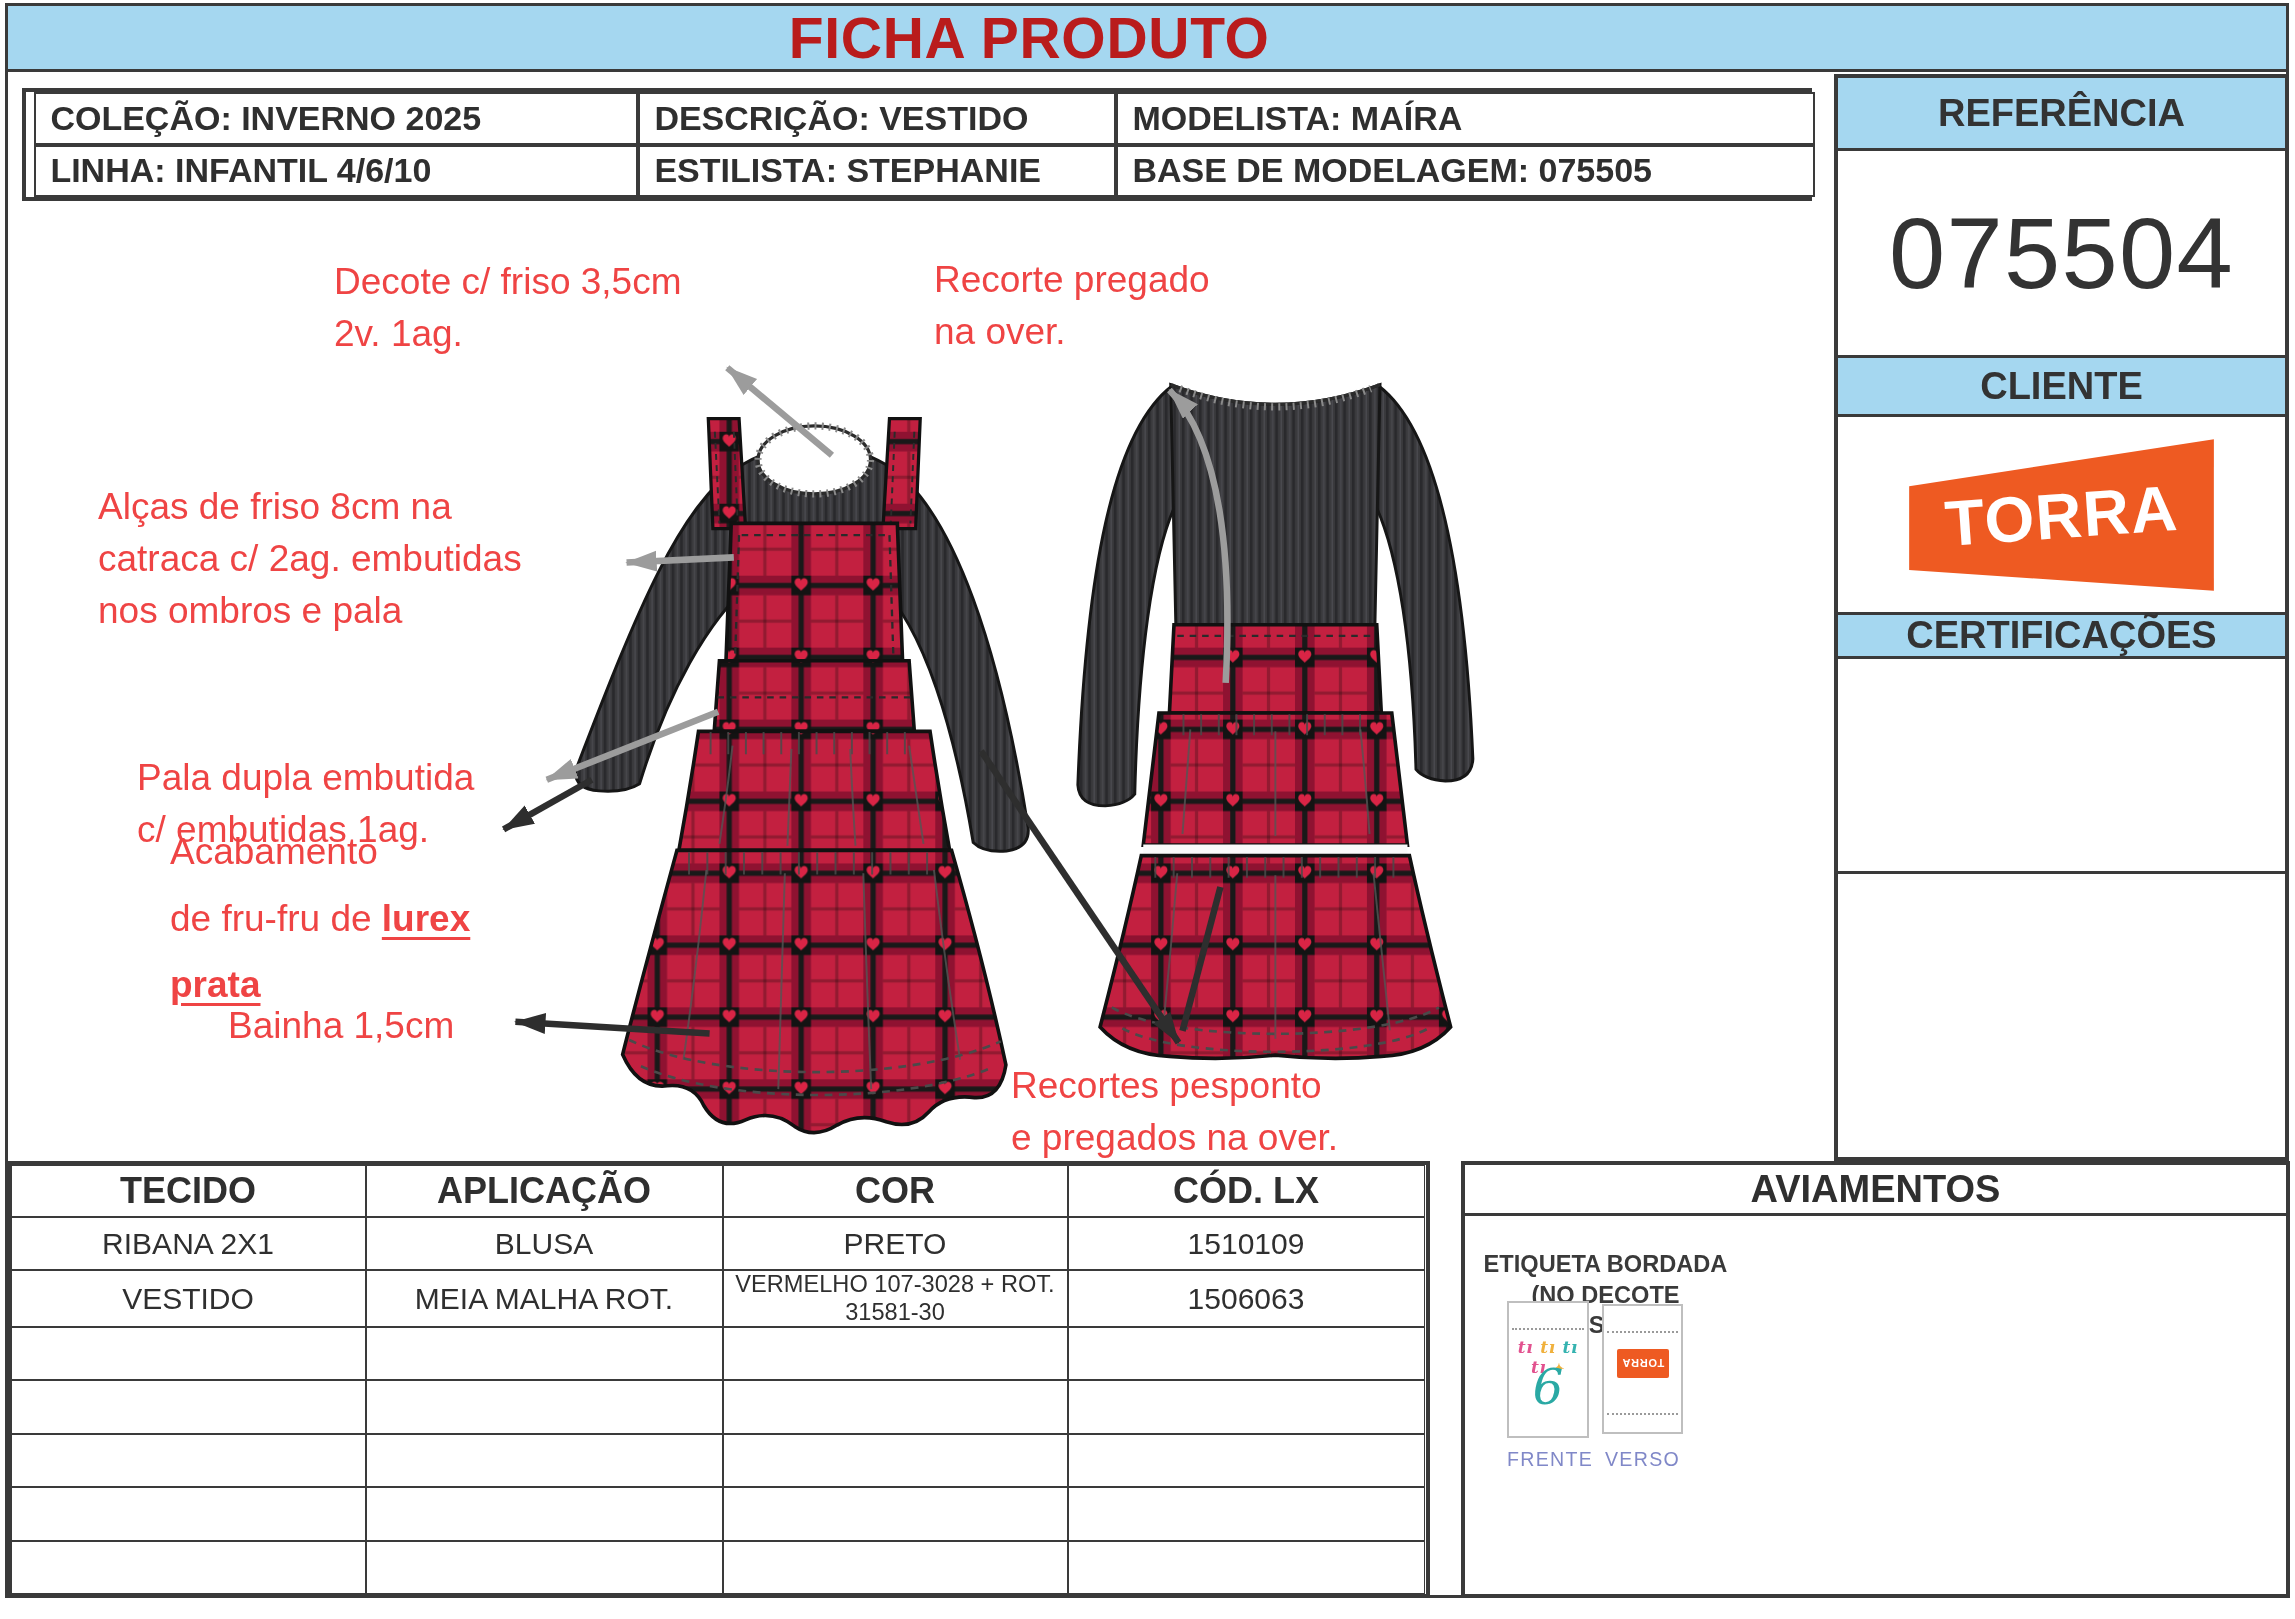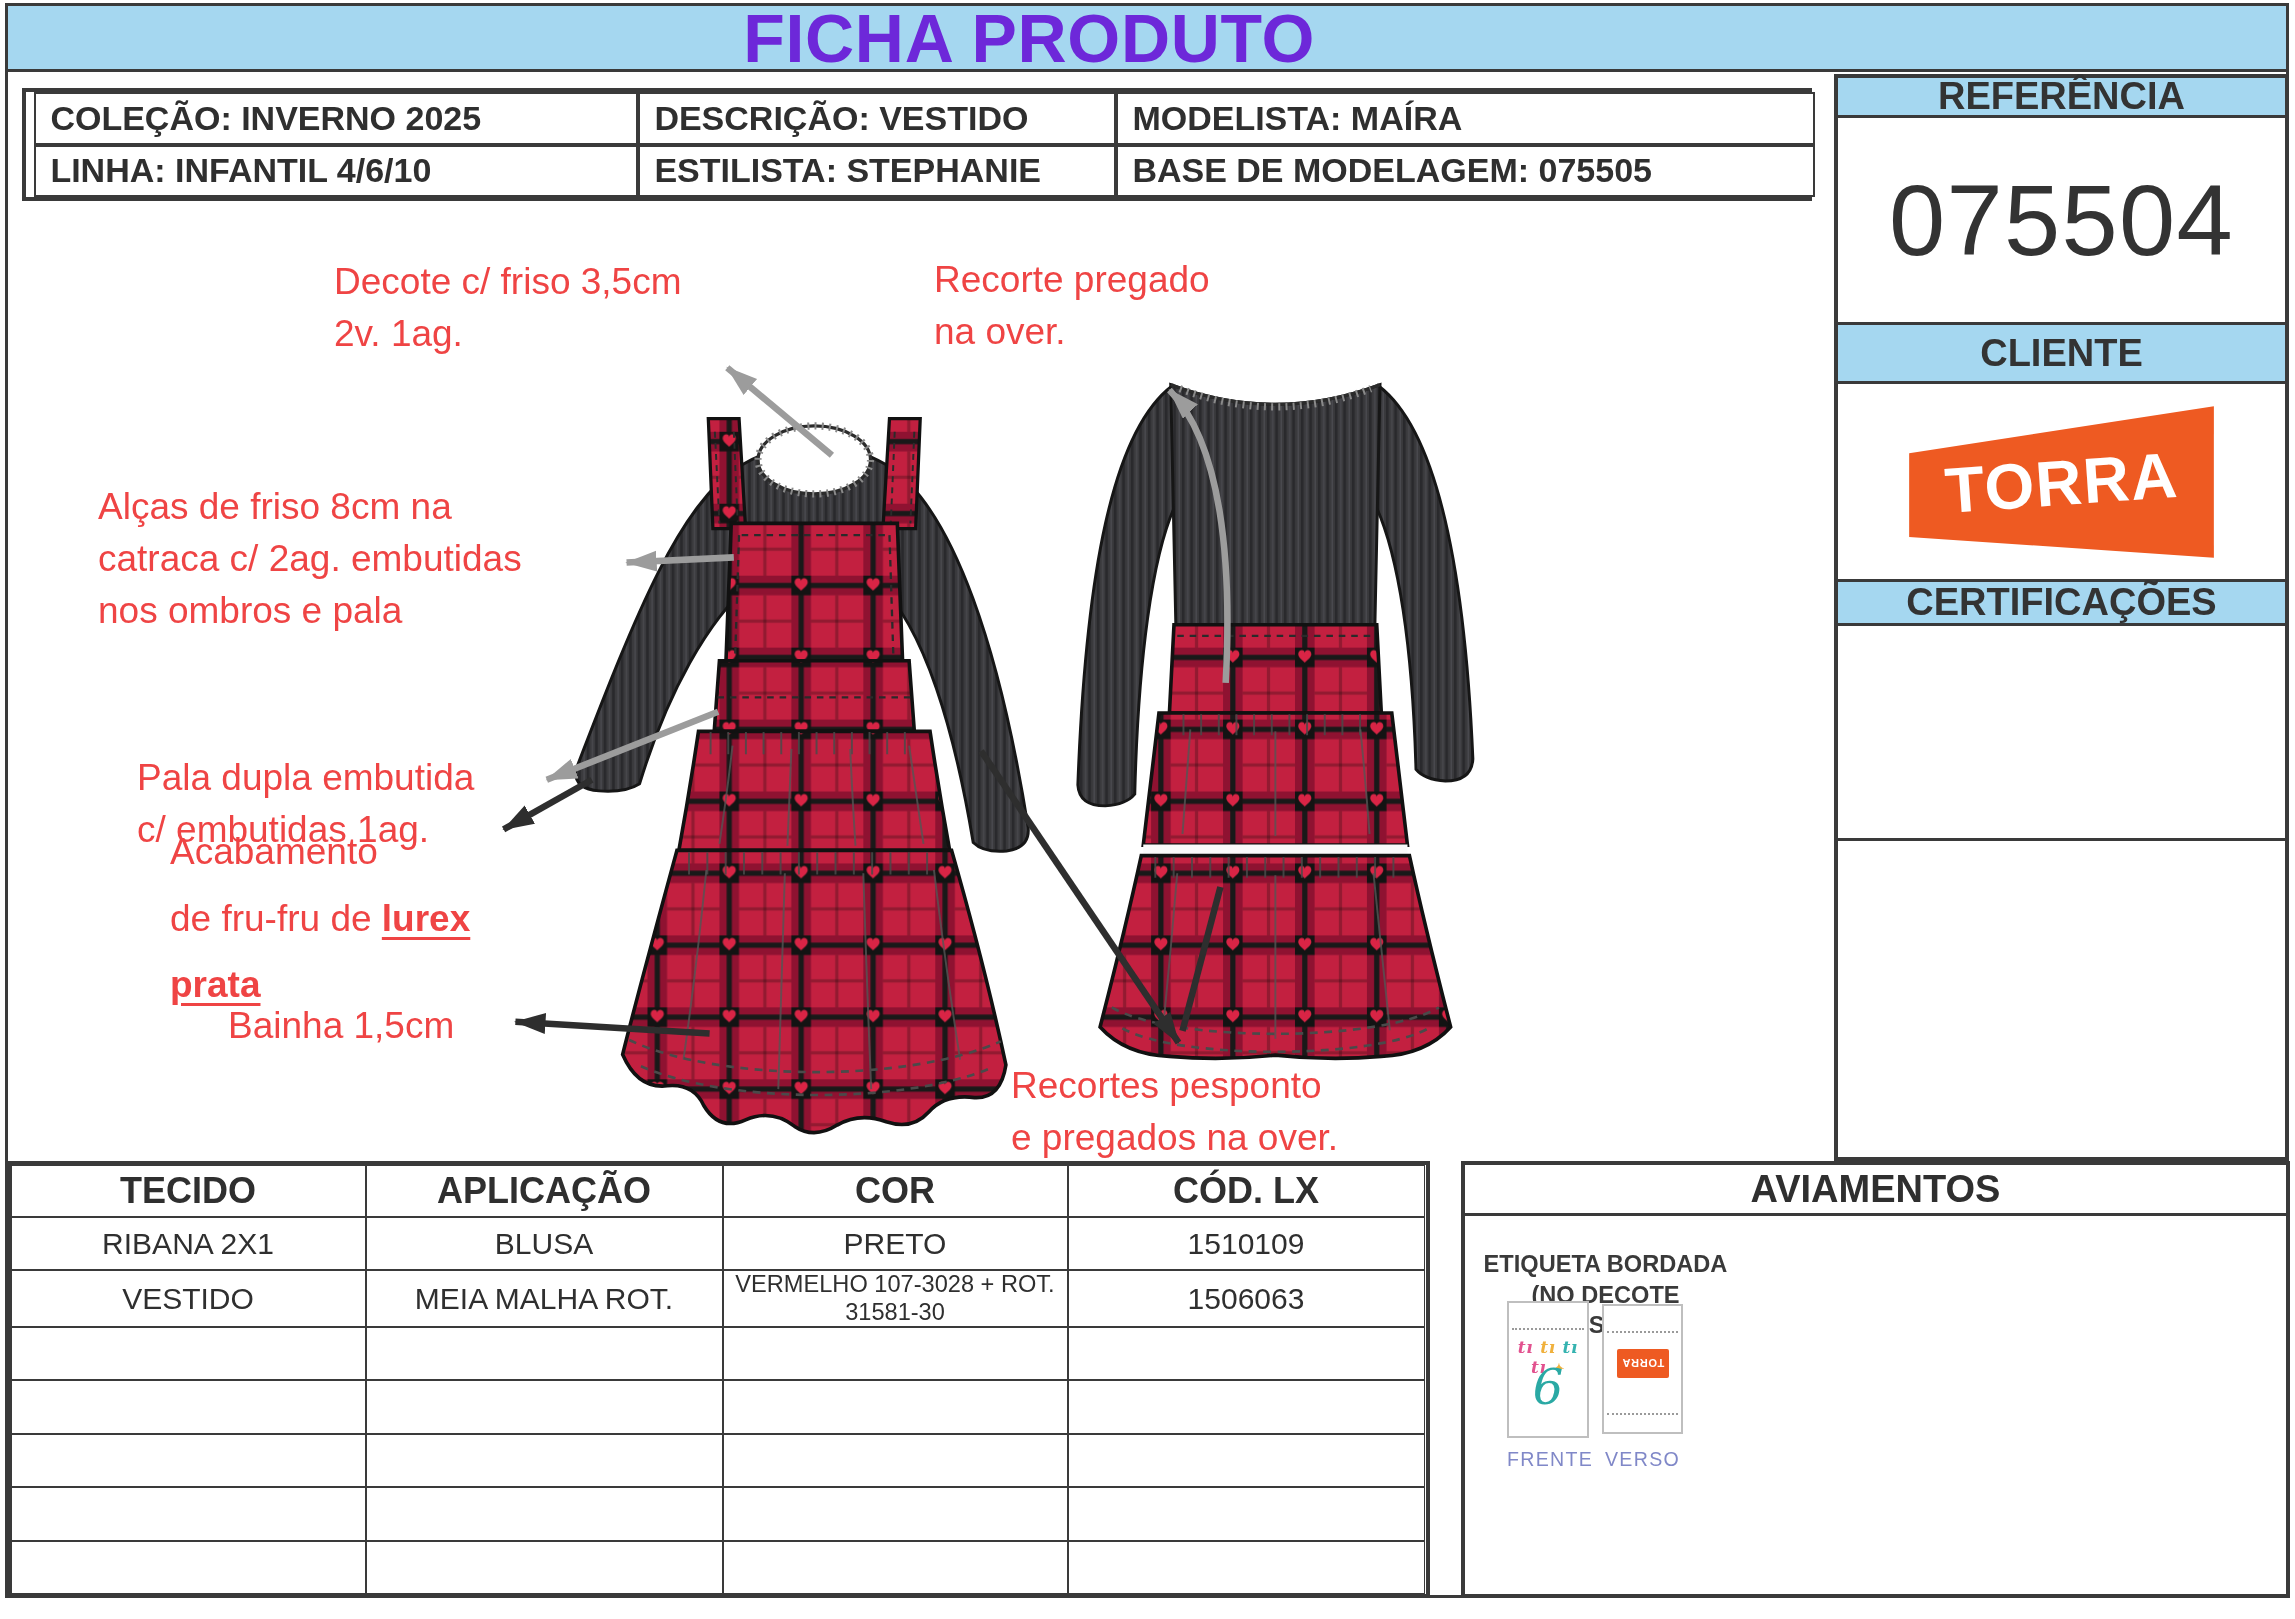--- a/index.html
+++ b/index.html
@@ -4,21 +4,21 @@
 <style>
   * { margin:0; padding:0; box-sizing:border-box; }
   html,body { width:2295px; height:1619px; background:#ffffff; font-family:"Liberation Sans", sans-serif; overflow:hidden; }
   #page { position:relative; width:2295px; height:1619px; background:#fff; }
 
   
   #frame { position:absolute; left:5.2px; top:3.3px; width:2284px; height:1595px; border:3.9px solid #3a3a3a; background:#fff; }
 
   
   #title-bar { position:absolute; left:5.2px; top:3.3px; width:2284px; height:69px; background:#a5d7f0; border:3.9px solid #3a3a3a; display:flex; align-items:center; justify-content:center; padding-right:236px; z-index:4; }
-  #title-bar h1 { font-size:68px; font-weight:bold; color:#6d28d9; letter-spacing:0.7px; }
+  #title-bar h1 { font-size:57px; font-weight:bold; color:#b91c1c; letter-spacing:0.7px; }
 
   
   #info-table { position:absolute; left:22px; top:88px; width:1790px; height:113px; border:4.6px solid #3a3a3a; background:#fff; display:grid; grid-template-columns:604px 478px 699px; grid-template-rows:1fr 1fr; z-index:3;padding-left:8px; }
   #info-table .cell { border:2px solid #3a3a3a; display:flex; align-items:center; padding-left:14.4px; font-size:34px; font-weight:bold; color:#2f2f2f; white-space:nowrap; background:#fff; }
 
   
   #drawing { position:absolute; left:0; top:0; width:2295px; height:1619px; z-index:1; }
 
   
   .ann { position:absolute; z-index:2; font-size:37px; color:#ef4444; line-height:1.4; text-align:left; }
@@ -56,21 +56,21 @@
   #front-num { position:absolute; left:0; top:56px; width:100%; text-align:center; font-family:"DejaVu Serif", serif; font-style:italic; font-size:48px; color:#2aa9a4; }
   #verso-chip { position:absolute; left:50%; top:50%; width:52px; height:29px; margin-left:-26px; margin-top:-19.6px; background:#ee5a22; border-radius:2px; display:flex; align-items:center; justify-content:center; transform:rotate(180deg); }
   #verso-chip span { color:#fff; font-size:11px; font-weight:bold; letter-spacing:0.7px; }
   .swatch-caption { position:absolute; top:283px; text-align:center; font-size:19.6px; color:#8088c8; letter-spacing:1.3px; }
   #cap-front { left:42px; width:82px; }
   #cap-verso { left:137px; width:81px; }
 
   
   #sidebar { position:absolute; left:1834px; top:74px; width:455px; height:1087px; border:4.6px solid #3a3a3a; background:#fff; z-index:3; display:flex; flex-direction:column; }
   .sb-head { background:#a5d7f0; border-bottom:3.9px solid #3a3a3a; display:flex; align-items:center; justify-content:center; font-size:38px; font-weight:bold; color:#333; }
-  #sb-ref-head { height:40px; }
+  #sb-ref-head { height:73px; }
   #sb-ref-val { height:207px; border-bottom:3.9px solid #3a3a3a; display:flex; align-items:center; justify-content:center; font-size:101px; color:#333; letter-spacing:1.3px; }
   #sb-cli-head { height:59px; }
   #sb-logo { height:198px; border-bottom:3.9px solid #3a3a3a; display:flex; align-items:center; justify-content:center; }
   #sb-cert-head { height:44px; }
   #sb-cert-box1 { height:215px; border-bottom:3.9px solid #3a3a3a; background:#fff; }
   #sb-cert-box2 { flex:1; background:#fff; }
 </style>
 </head>
 <body>
 

